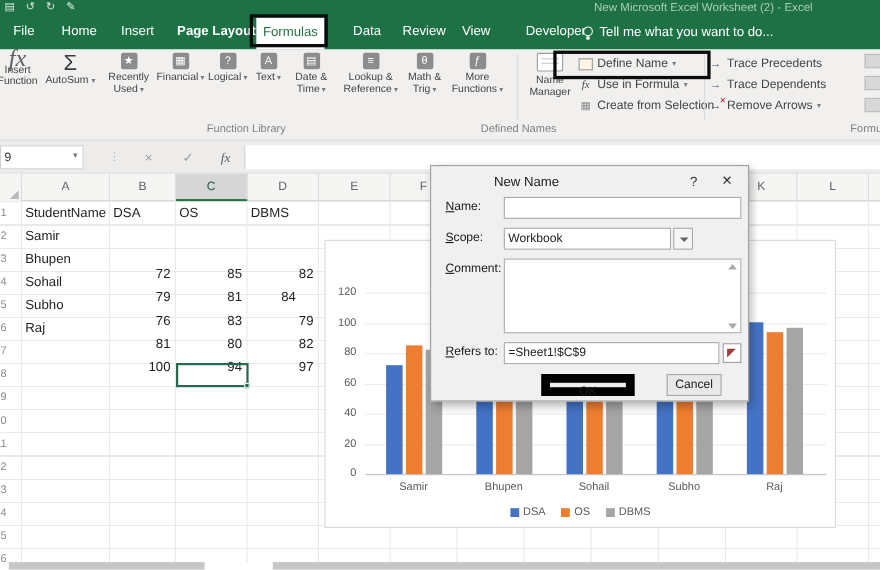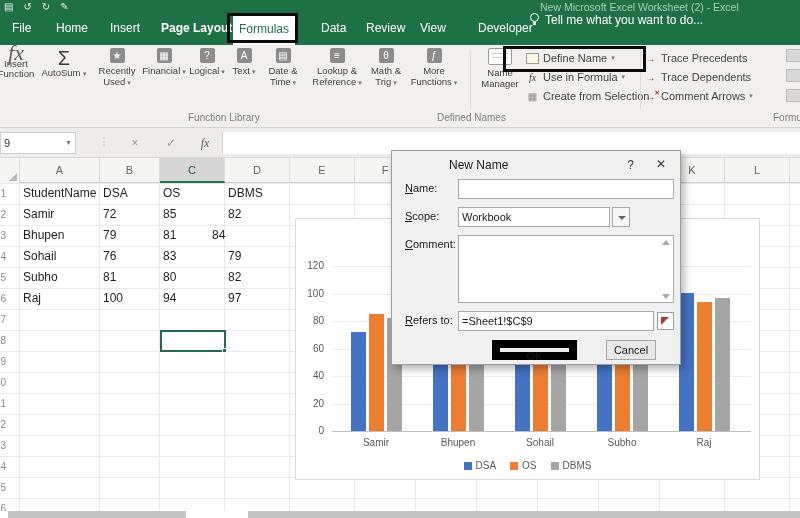--- a/index.html
+++ b/index.html
@@ -7,21 +7,21 @@
     font-family:"Liberation Sans", sans-serif; }
   #screen { position:relative; width:800px; height:518px; }
 
   
   #greenbar { position:absolute; left:0; top:0; width:800px; height:45px; background:#1e7145; }
   #qat { position:absolute; left:4px; top:0px; height:13px; display:flex; gap:10px; align-items:center; }
   #qat span { color:rgba(255,255,255,.85); font-size:10px; line-height:10px; }
   #win-title { position:absolute; left:540px; top:1px; width:250px; color:#a8cdb8; font-size:10.5px; white-space:nowrap; }
   .tab { position:absolute; top:13px; height:31px; line-height:31px; color:#fff; font-size:12px; padding:0 6px; cursor:default; }
   .tab.active { background:#fff; color:#217346; top:16px; height:29px; line-height:27px; }
-  #tellme { position:absolute; left:530px; top:13px; height:31px; display:flex; align-items:flex-start; gap:6px; color:#fff; font-size:12px; }
+  #tellme { position:absolute; left:530px; top:13px; height:31px; display:flex; align-items:center; gap:6px; color:#fff; font-size:12px; }
   .bulb { width:9px; height:9px; border:1.5px solid #fff; border-radius:50%; display:inline-block; position:relative; }
   .bulb:after { content:""; position:absolute; left:2px; top:8px; width:3px; height:3px; background:#fff; }
 
   
   #ribbon { position:absolute; left:0; top:45px; width:800px; height:83px; background:#f1f0ee; border-bottom:1px solid #d5d5d5; }
   .grp-label { position:absolute; top:67px; font-size:10px; color:#7f7f7f; white-space:nowrap; }
   .vsep { position:absolute; top:4px; height:60px; width:1px; background:#dcdcdc; }
   .rib-big { position:absolute; top:3px; text-align:center; color:#444; font-size:9.5px; line-height:10.5px; }
   .rib-big .ric { display:block; width:15px; height:15px; margin:0 auto 3px auto; background:#8c8c8c; color:#fff;
     font-size:10px; line-height:15px; border-radius:2px; text-align:center; }
@@ -58,21 +58,21 @@
   #colhdrs { position:absolute; left:0; top:0; width:800px; height:25px; display:flex; background:#f5f5f4; border-bottom:1px solid #cfcfcf; }
   .chdr { height:25px; line-height:25px; text-align:center; font-size:11px; color:#656565; border-right:1px solid #dcdcdc; }
   .chdr.sel { background:#d6d6d6; color:#1d5c3d; border-bottom:2px solid #217346; }
   #corner { position:relative; background:#f5f5f4; }
   #corner i { position:absolute; right:2px; bottom:2px; width:0; height:0; border-left:8px solid transparent; border-bottom:8px solid #b9b9b9; }
   #gridbody { position:absolute; left:0; top:25px; right:0; bottom:0; overflow:hidden;
     background-image:repeating-linear-gradient(to bottom, #e9e9e9 0 1px, transparent 1px 21px); }
   .vline { position:absolute; top:0; bottom:0; width:1px; background:#e9e9e9; }
   .rownum { position:absolute; left:-18px; width:24px; font-size:10px; color:#8a8a8a; text-align:right; line-height:21px; }
   .cell { position:absolute; height:21px; line-height:21px; font-size:12px; color:#1e1e1e; white-space:nowrap; overflow:visible; }
-  .cell.num { text-align:left; }
+  .cell.num { text-align:right;margin-top:35px; }
   #selcell { position:absolute; left:160px; top:147px; width:66px; height:22px; border:2px solid #26694c; background:transparent; }
   #selcell i { position:absolute; right:-3px; bottom:-3px; width:5px; height:5px; background:#26694c; border:1px solid #fff; }
 
   
   #chart { position:absolute; left:295px; top:218px; width:465px; height:262px; background:#fff; border:1px solid #d9d9d9; z-index:20; }
   .gline { position:absolute; left:36px; right:8px; height:1px; background:#ececec; }
   .gline.axis { background:#bfbfbf; }
   .ylab { position:absolute; left:0; width:28px; text-align:right; font-size:10px; color:#595959; }
   .bar { position:absolute; }
   .xlab { position:absolute; width:70px; text-align:center; font-size:10px; color:#595959; top:218px; }
@@ -192,21 +192,21 @@
         <div class="rib-row" style="left: 644px; top: 5px;">
           <span class="mini arrow">→</span>
           <span>Trace Precedents</span>
         </div>
         <div class="rib-row" style="left: 644px; top: 24px;">
           <span class="mini arrow">→</span>
           <span>Trace Dependents</span>
         </div>
         <div class="rib-row" style="left: 644px; top: 43px;">
           <span class="mini arrow">→<span class="rx">✕</span></span>
-          <span>Comment Arrows</span>
+          <span>Remove Arrows</span>
           <span class="caret">▾</span>
         </div>
       </div>
     <div class="part-ic" style="left:786px; top:4px"></div>
     <div class="part-ic" style="left:786px; top:24px"></div>
     <div class="part-ic" style="left:786px; top:44px"></div>
     <div class="grp-label" style="left:773px">Formula Auditing</div>
   </div>
 
   <div id="fbar">

